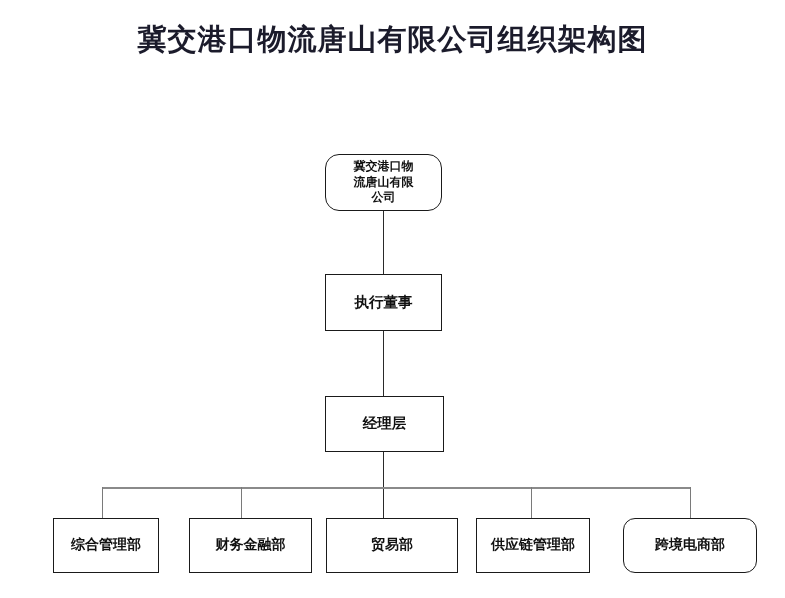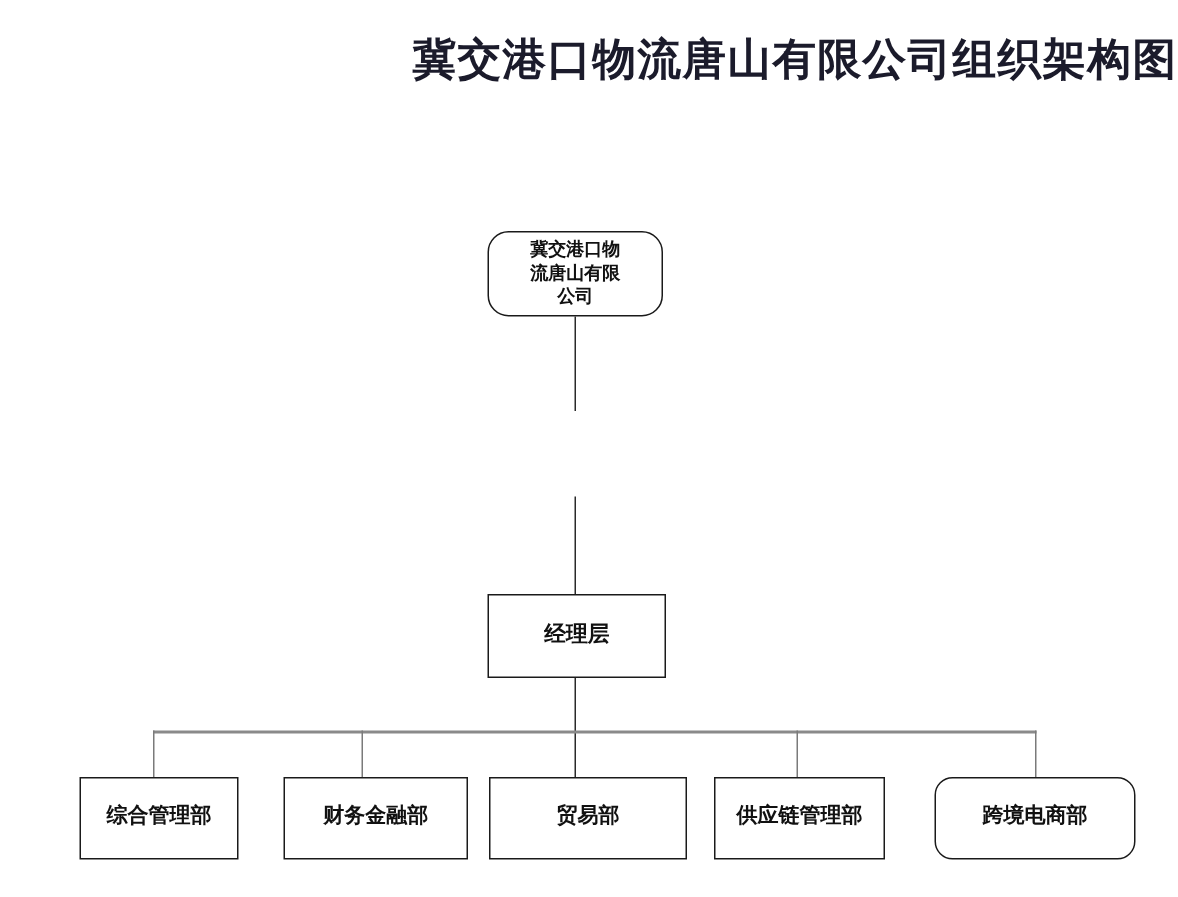--- a/index.html
+++ b/index.html
@@ -15,21 +15,21 @@
     overflow: hidden;
     font-family: "Liberation Serif", "DejaVu Serif", serif;
   }
 
   
   #chart-title {
     position: absolute;
     left: 0;
     top: 20px;
     width: 785px;
-    text-align: right;
+    text-align: center;
     font-family: "Liberation Serif", "DejaVu Serif", serif;
     font-size: 29px;
     font-weight: 700;
     letter-spacing: 1px;
     color: #1b1b2b;
     white-space: nowrap;
   }
 
   
   .node {
@@ -116,20 +116,21 @@
 <body>
 
 <div id="page">
 
   <div id="chart-title">冀交港口物流唐山有限公司组织架构图</div>
 
   <div class="node root">冀交港口物流唐山有限公司</div>
 
   <div class="vline" id="conn-root-to-director"></div>
 
+  <div class="node level2">执行董事</div>
 
   <div class="vline" id="conn-director-to-manager"></div>
 
   <div class="node level3">经理层</div>
 
   <div class="vline" id="conn-manager-to-bus"></div>
 
   <div class="hline" id="dept-bus"></div>
 
   <div class="vline gray drop" id="drop-1"></div>

